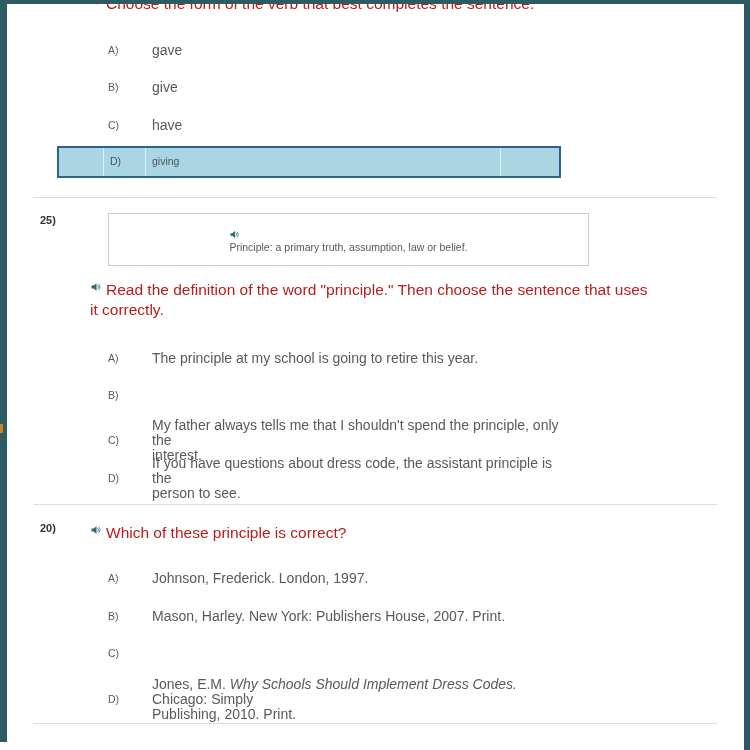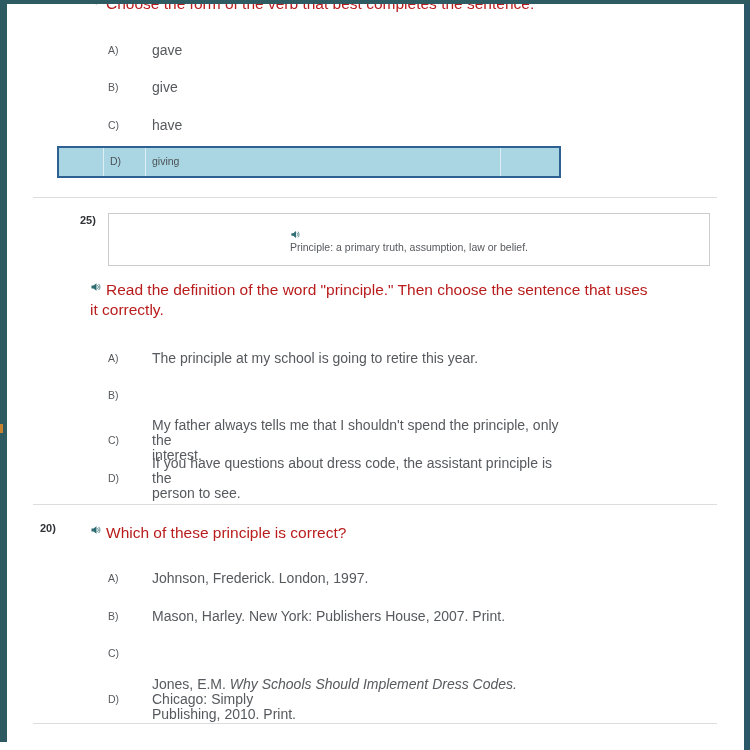--- a/index.html
+++ b/index.html
@@ -29,21 +29,21 @@
 
   .selrow {
     position:absolute; left:57px; top:146px; width:504px; height:32px;
     background:#aad6e4; border:2px solid #2e6091; box-sizing:border-box;
   }
   .selrow .cell-line { position:absolute; top:0; bottom:0; width:1px; background:rgba(255,255,255,.6); }
   .selrow .letter { position:absolute; left:51px; top:7px; font-size:10.5px; color:#4c5357; }
   .selrow .stext  { position:absolute; left:93px; top:7px; font-size:10.5px; color:#4c5357; }
 
   .stimbox {
-    position:absolute; left:108px; top:213px; width:602px; height:53px;
+    position:absolute; left:108px; top:213px; width:481px; height:53px;
     border:1px solid #c9cbce; box-sizing:border-box; background:#fff;
     display:flex; align-items:center; justify-content:center;
   }
   .stimbox .inner { text-align:left; }
   .stimbox .iconline { height:12px; }
   .stimbox .stimtext { font-size:10.5px; color:#56595d; margin-top:3px; }
 </style>
 </head>
 <body>
 
@@ -79,21 +79,21 @@
     <div class="cell-line" style="left:86px;"></div>
     <div class="cell-line" style="left:441px;"></div>
     <span class="letter">D)</span>
     <span class="stext">giving</span>
   </div>
 </div>
 
 <div class="divider" style="top:197px;"></div>
 
 <div>
-  <div class="qnum" style="top:214px;margin-left:40px;">25)</div>
+  <div class="qnum" style="top:214px;">25)</div>
 
   <div class="stimbox">
     <div class="inner">
       <div class="iconline">
         <svg viewBox="0 0 24 24" width="11" height="11">
             <path d="M3 9.2v5.6h4.2L13 19.5v-15L7.2 9.2H3z" fill="#2c6b70"></path>
             <path d="M15.5 8.7a4.6 4.6 0 0 1 0 6.6" fill="none" stroke="#2c6b70" stroke-width="1.6" stroke-linecap="round"></path>
             <path d="M17.8 6.4a7.8 7.8 0 0 1 0 11.2" fill="none" stroke="#2c6b70" stroke-width="1.6" stroke-linecap="round"></path>
           </svg>
       </div>

